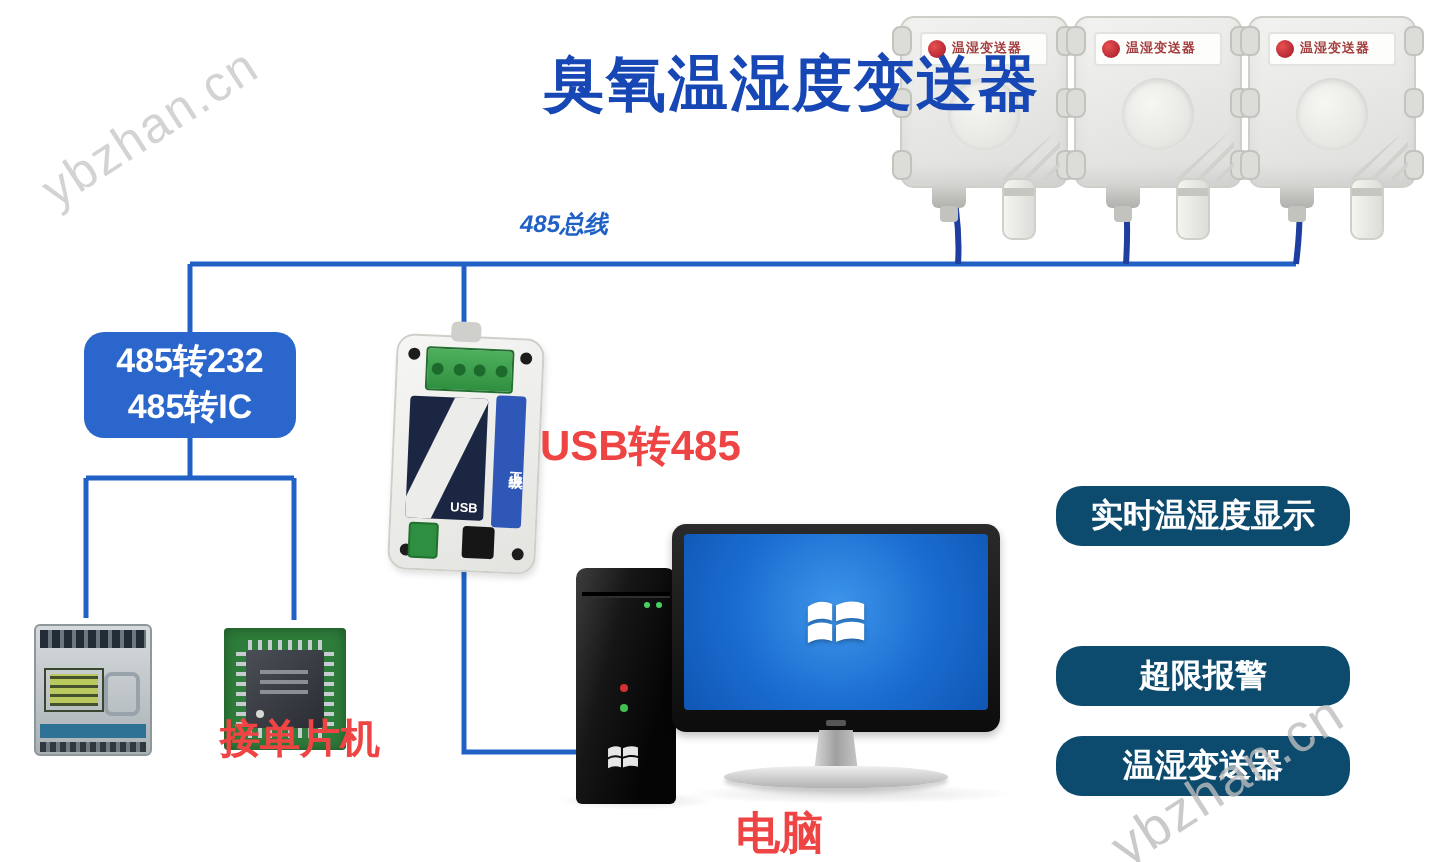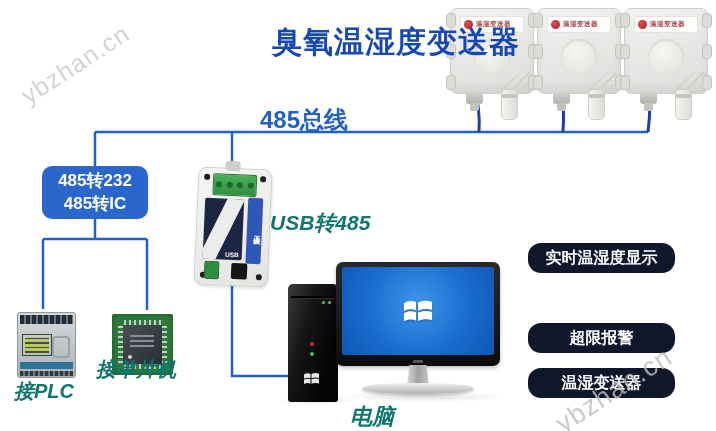--- a/index.html
+++ b/index.html
@@ -9,28 +9,28 @@
   
   svg.wires{position:absolute;left:0;top:0;z-index:1;}
 
   
   .watermark{position:absolute;z-index:6;color:#c9c9c9;font-size:25px;letter-spacing:1px;
              transform:rotate(-33deg);opacity:.8;pointer-events:none;white-space:nowrap;}
 
   
   .title{position:absolute;left:272px;top:22px;font-size:30px;font-weight:bold;color:#1747b5;
          letter-spacing:1px;z-index:3;}
-  .bus-label{position:absolute;left:260px;top:104px;font-size:24px;font-weight:bold;color:#2161c6;z-index:3;}
-  .blue-label{position:absolute;font-weight:bold;color:#0f766e;z-index:3;text-align:left;font-style:italic;}
+  .bus-label{position:absolute;left:260px;top:104px;font-size:12px;font-weight:bold;color:#2161c6;z-index:3;font-style:italic;}
+  .blue-label{position:absolute;font-weight:bold;color:#ef4444;z-index:3;text-align:right;}
 
   
   .conv-box{position:absolute;left:42px;top:166px;width:106px;height:53px;background:#2b66cc;
             border-radius:10px;color:#fff;font-weight:bold;font-size:17px;display:flex;
             flex-direction:column;justify-content:center;align-items:center;line-height:1.35;z-index:2;}
-  .feature-btn{position:absolute;left:528px;width:147px;height:30px;background:#0f172a;border-radius:13px;
+  .feature-btn{position:absolute;left:528px;width:147px;height:30px;background:#0c4a6e;border-radius:13px;
                color:#fff;font-weight:bold;font-size:16px;display:flex;align-items:center;
                justify-content:center;z-index:2;}
 
   
   .sensor{position:absolute;top:8px;width:82px;height:112px;z-index:2;}
   .sensor-body{position:absolute;left:0;top:0;width:82px;height:84px;
                background:linear-gradient(160deg,#f2f2f0,#dddddb);
                border:1px solid #cfcfca;border-radius:7px;box-shadow:inset 0 -6px 8px rgba(0,0,0,.06);}
   .screw{position:absolute;width:8px;height:13px;background:#dcdcd8;border:1px solid #c3c3be;border-radius:4px;}
   .screw.l{left:-5px}.screw.r{right:-5px}.screw.t{top:4px}.screw.m{top:35px}.screw.b{top:66px}
@@ -231,21 +231,20 @@
     <div class="usb-port"></div>
   </div>
 
   <div class="plc">
     <div class="plc-term-top"></div>
     <div class="plc-lcd"></div>
     <div class="plc-pad"></div>
     <div class="plc-teal"></div>
     <div class="plc-term-bot"></div>
   </div>
-  <div class="blue-label" style="left:14px;top:378px;width:66px;font-size:20px;">接PLC</div>
 
   <div class="mcu">
     <div class="pins-h" style="top:6px;"></div>
     <div class="pins-h" style="bottom:6px;"></div>
     <div class="pins-v" style="left:6px;"></div>
     <div class="pins-v" style="right:6px;"></div>
     <div class="chip-face">
       <div class="chip-line" style="top:10px;"></div>
       <div class="chip-line" style="top:15px;"></div>
       <div class="chip-line" style="top:20px;"></div>

